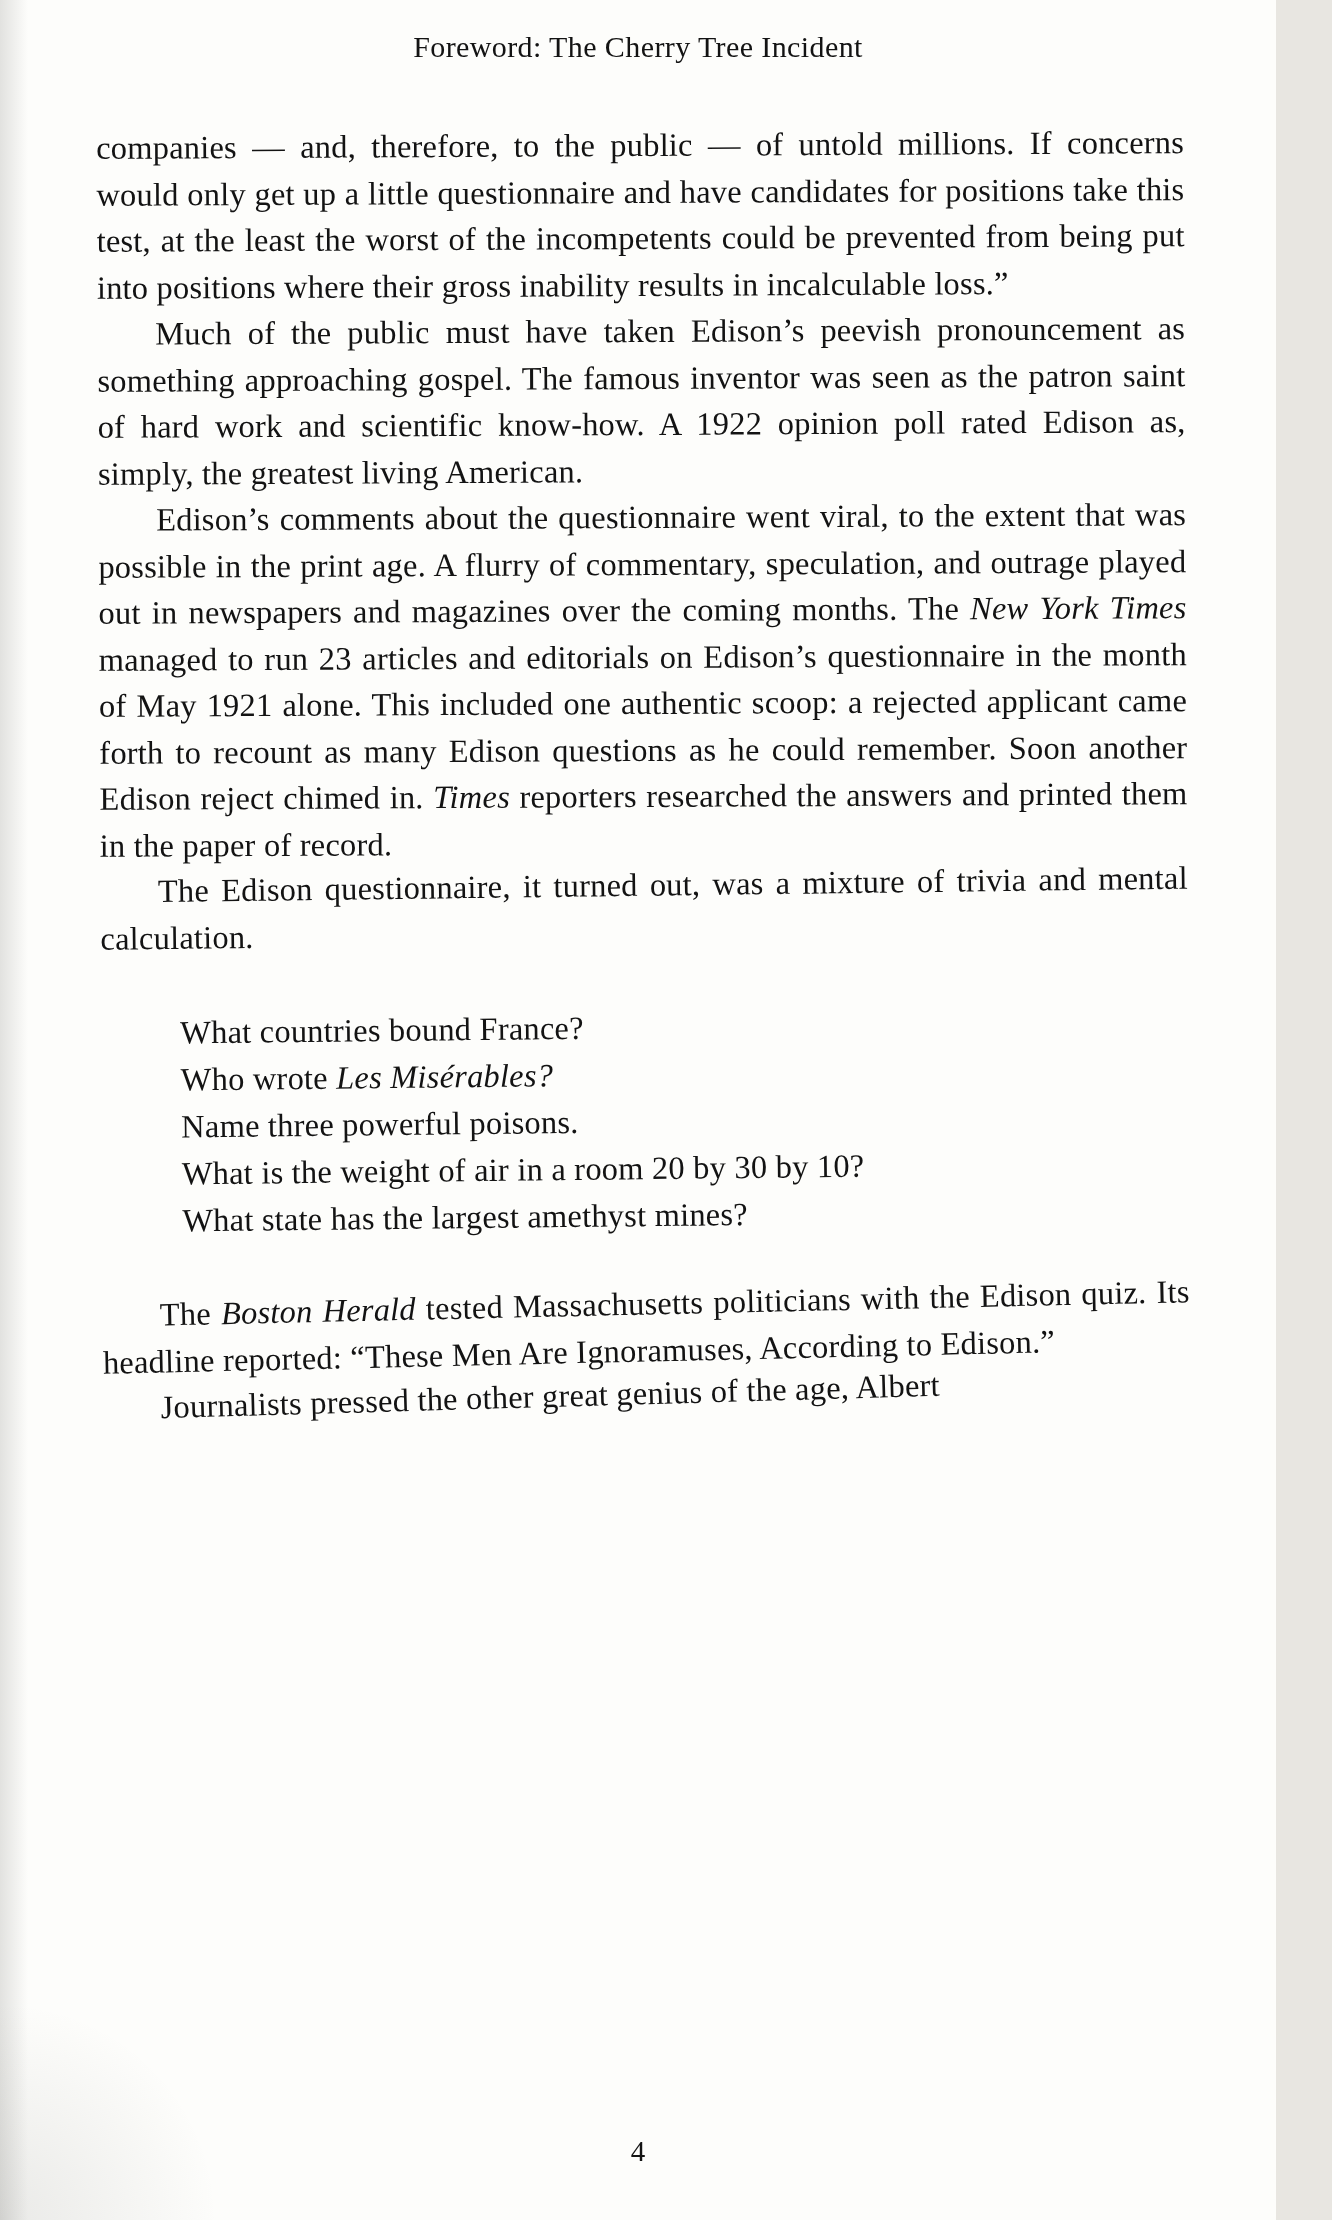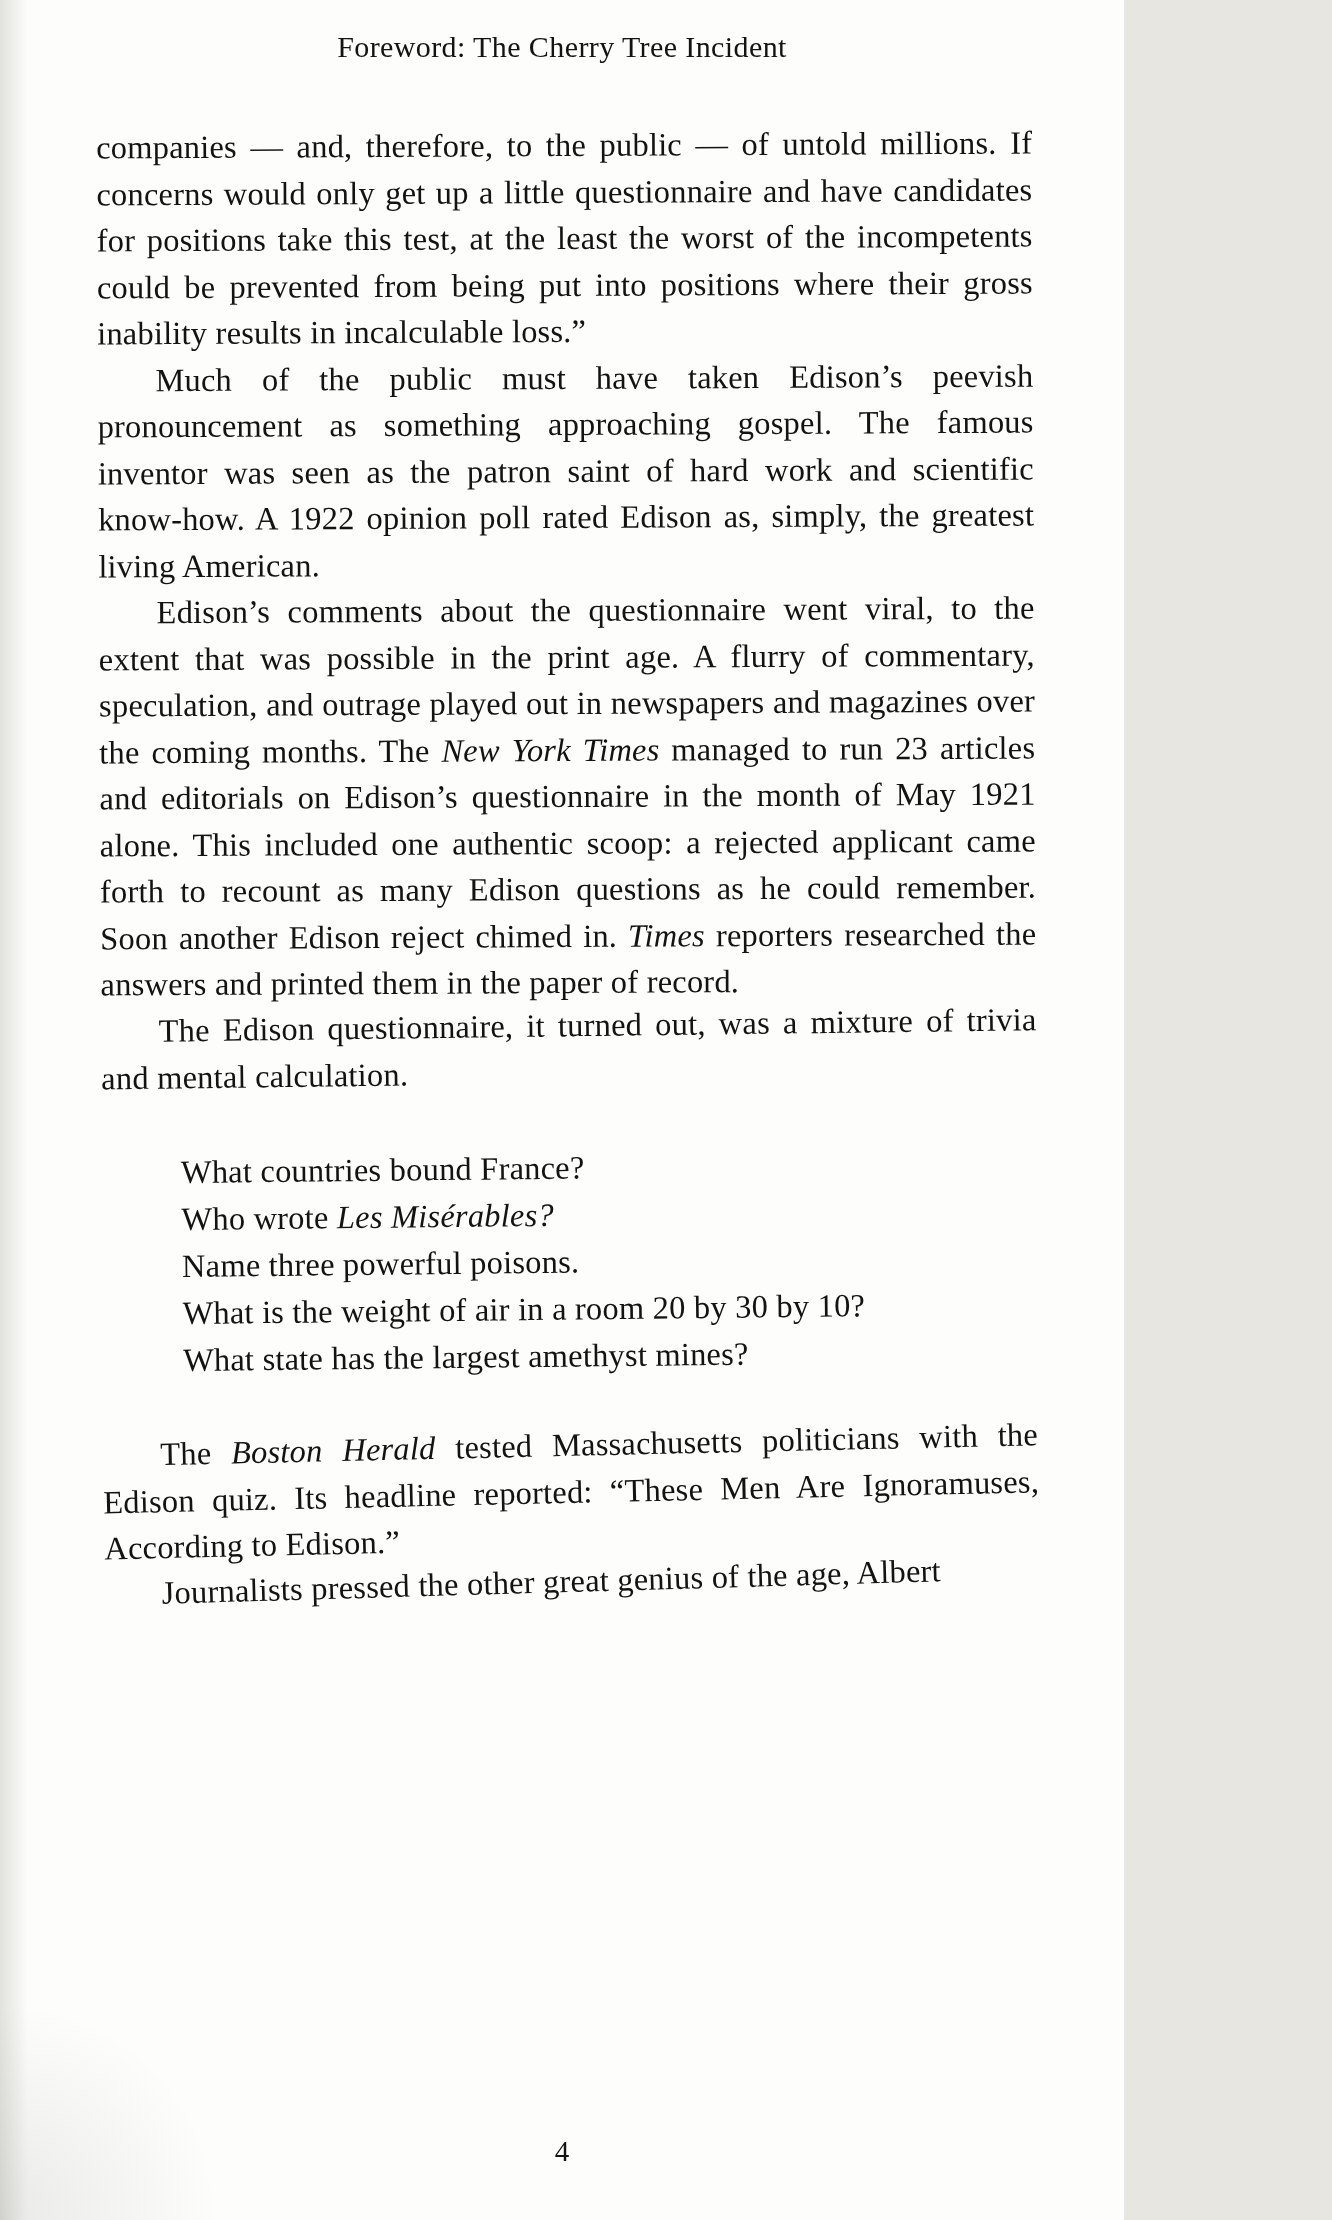--- a/index.html
+++ b/index.html
@@ -3,21 +3,21 @@
 <meta charset="utf-8">
 <style>
   * { margin: 0; padding: 0; box-sizing: border-box; }
   html, body { width: 1332px; height: 2220px; }
   body {
     background: #e8e6e1;
     font-family: "Liberation Serif", "DejaVu Serif", serif;
   }
   .page {
     position: relative;
-    width: 1124px;
+    width: 1276px;
     height: 2220px;
     background: #fdfdfb;
     color: #131313;
     overflow: hidden;
   }
   
   .page::before {
     content: "";
     position: absolute;
     left: 0; top: 0; bottom: 0;

